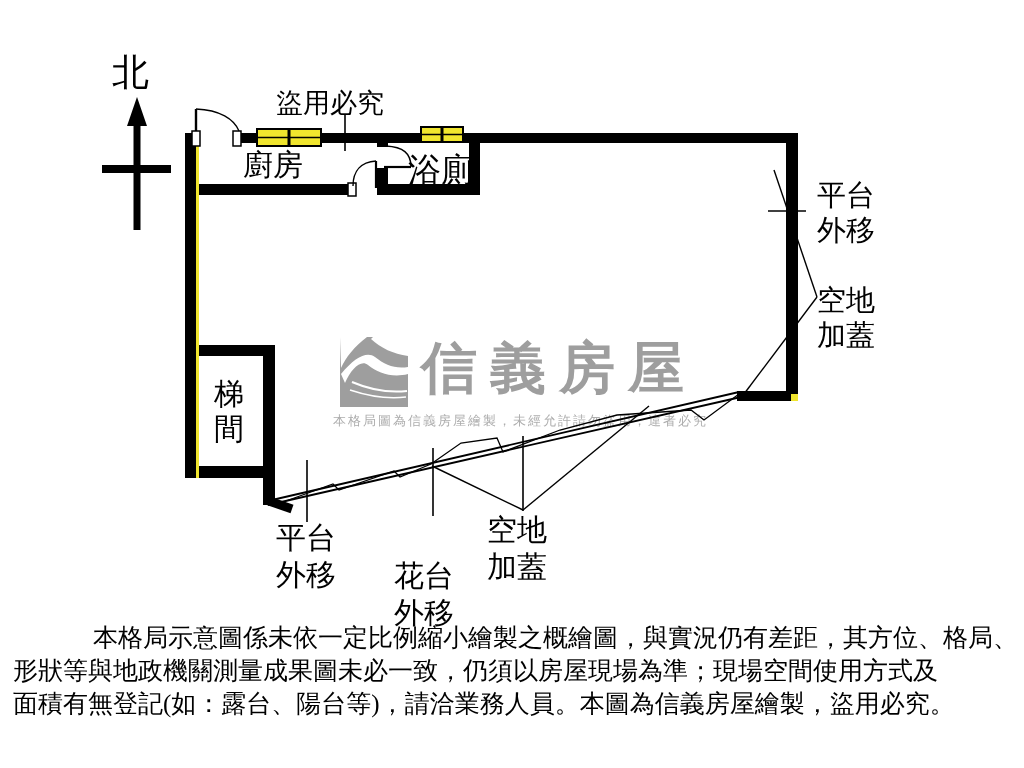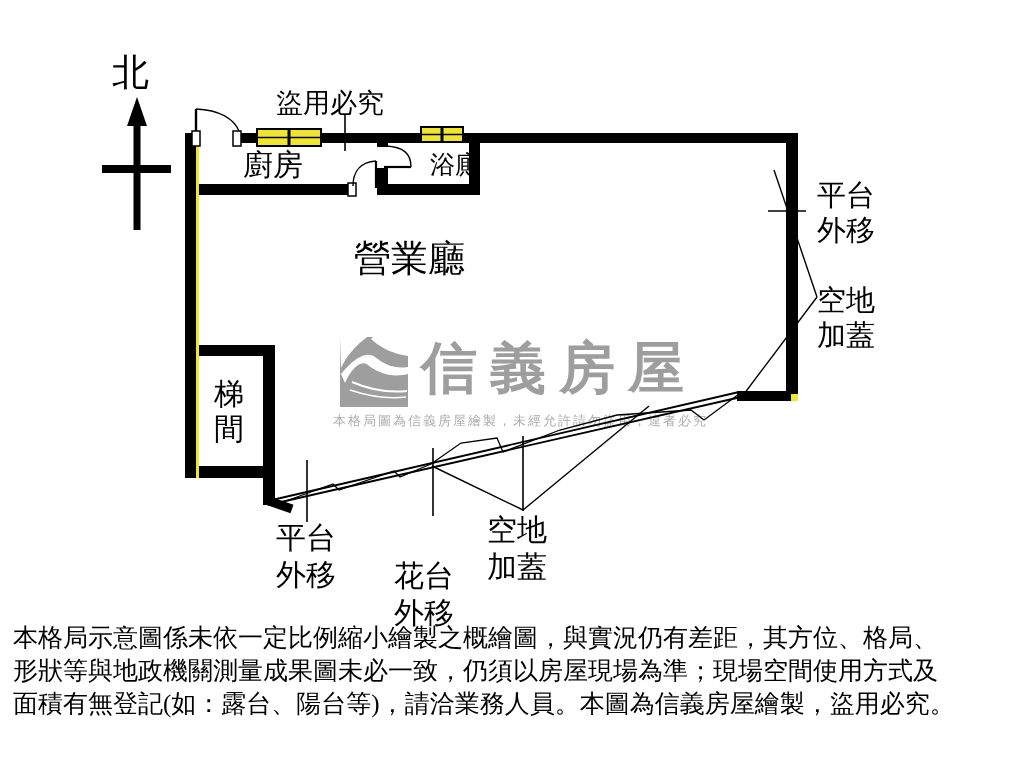--- a/index.html
+++ b/index.html
@@ -114,31 +114,30 @@
       <rect x="421" y="127" width="42" height="15" stroke-width="2" fill="#f0e52e"></rect>
       <line x1="442" y1="127" x2="442" y2="142" stroke-width="3"></line>
       <line x1="421" y1="134.5" x2="463" y2="134.5" stroke-width="1.5"></line>
     </g>
   </g>
 </svg>
 
 <div class="lbl" style="left:112px;top:50px;font-size:37px;">北</div>
 <div class="lbl" style="left:276px;top:87px;font-size:27px;">盜用必究</div>
 <div class="lbl" style="left:243px;top:147px;font-size:30px;">廚房</div>
-<div class="lbl" style="left:408px;top:150px;font-size:25px;margin-left:22px;">浴廁</div>
-<div class="lbl" style="left:354px;top:236px;font-size:37px;">營業廳</div>
+<div class="lbl" style="left:408px;top:150px;font-size:33px;">浴廁</div>
 <div class="lbl" style="left:214px;top:377px;font-size:30px;width:34px;line-height:1.15;">梯間</div>
 <div class="lbl" style="left:817px;top:178px;font-size:29px;">平台
 外移</div>
 <div class="lbl" style="left:817px;top:283px;font-size:29px;">空地
 加蓋</div>
 <div class="lbl" style="left:276px;top:520px;font-size:30px;">平台
 外移</div>
 <div class="lbl" style="left:394px;top:510px;font-size:30px;margin-top:48px;">花台
 外移</div>
 <div class="lbl" style="left:487px;top:512px;font-size:30px;">空地
 加蓋</div>
 
-<div class="disc" style="top:621px;">本格局示意圖係未依一定比例縮小繪製之概繪圖，與實況仍有差距，其方位、格局、</div>
+<div class="disc" style="top:621px;text-align:right;">本格局示意圖係未依一定比例縮小繪製之概繪圖，與實況仍有差距，其方位、格局、</div>
 <div class="disc" style="top:687px;">面積有無登記(如：露台、陽台等)，請洽業務人員。本圖為信義房屋繪製，盜用必究。</div>
 <div class="disc" style="top:654px;">形狀等與地政機關測量成果圖未必一致，仍須以房屋現場為準；現場空間使用方式及</div>
 
 </div>
 
 </body></html>

